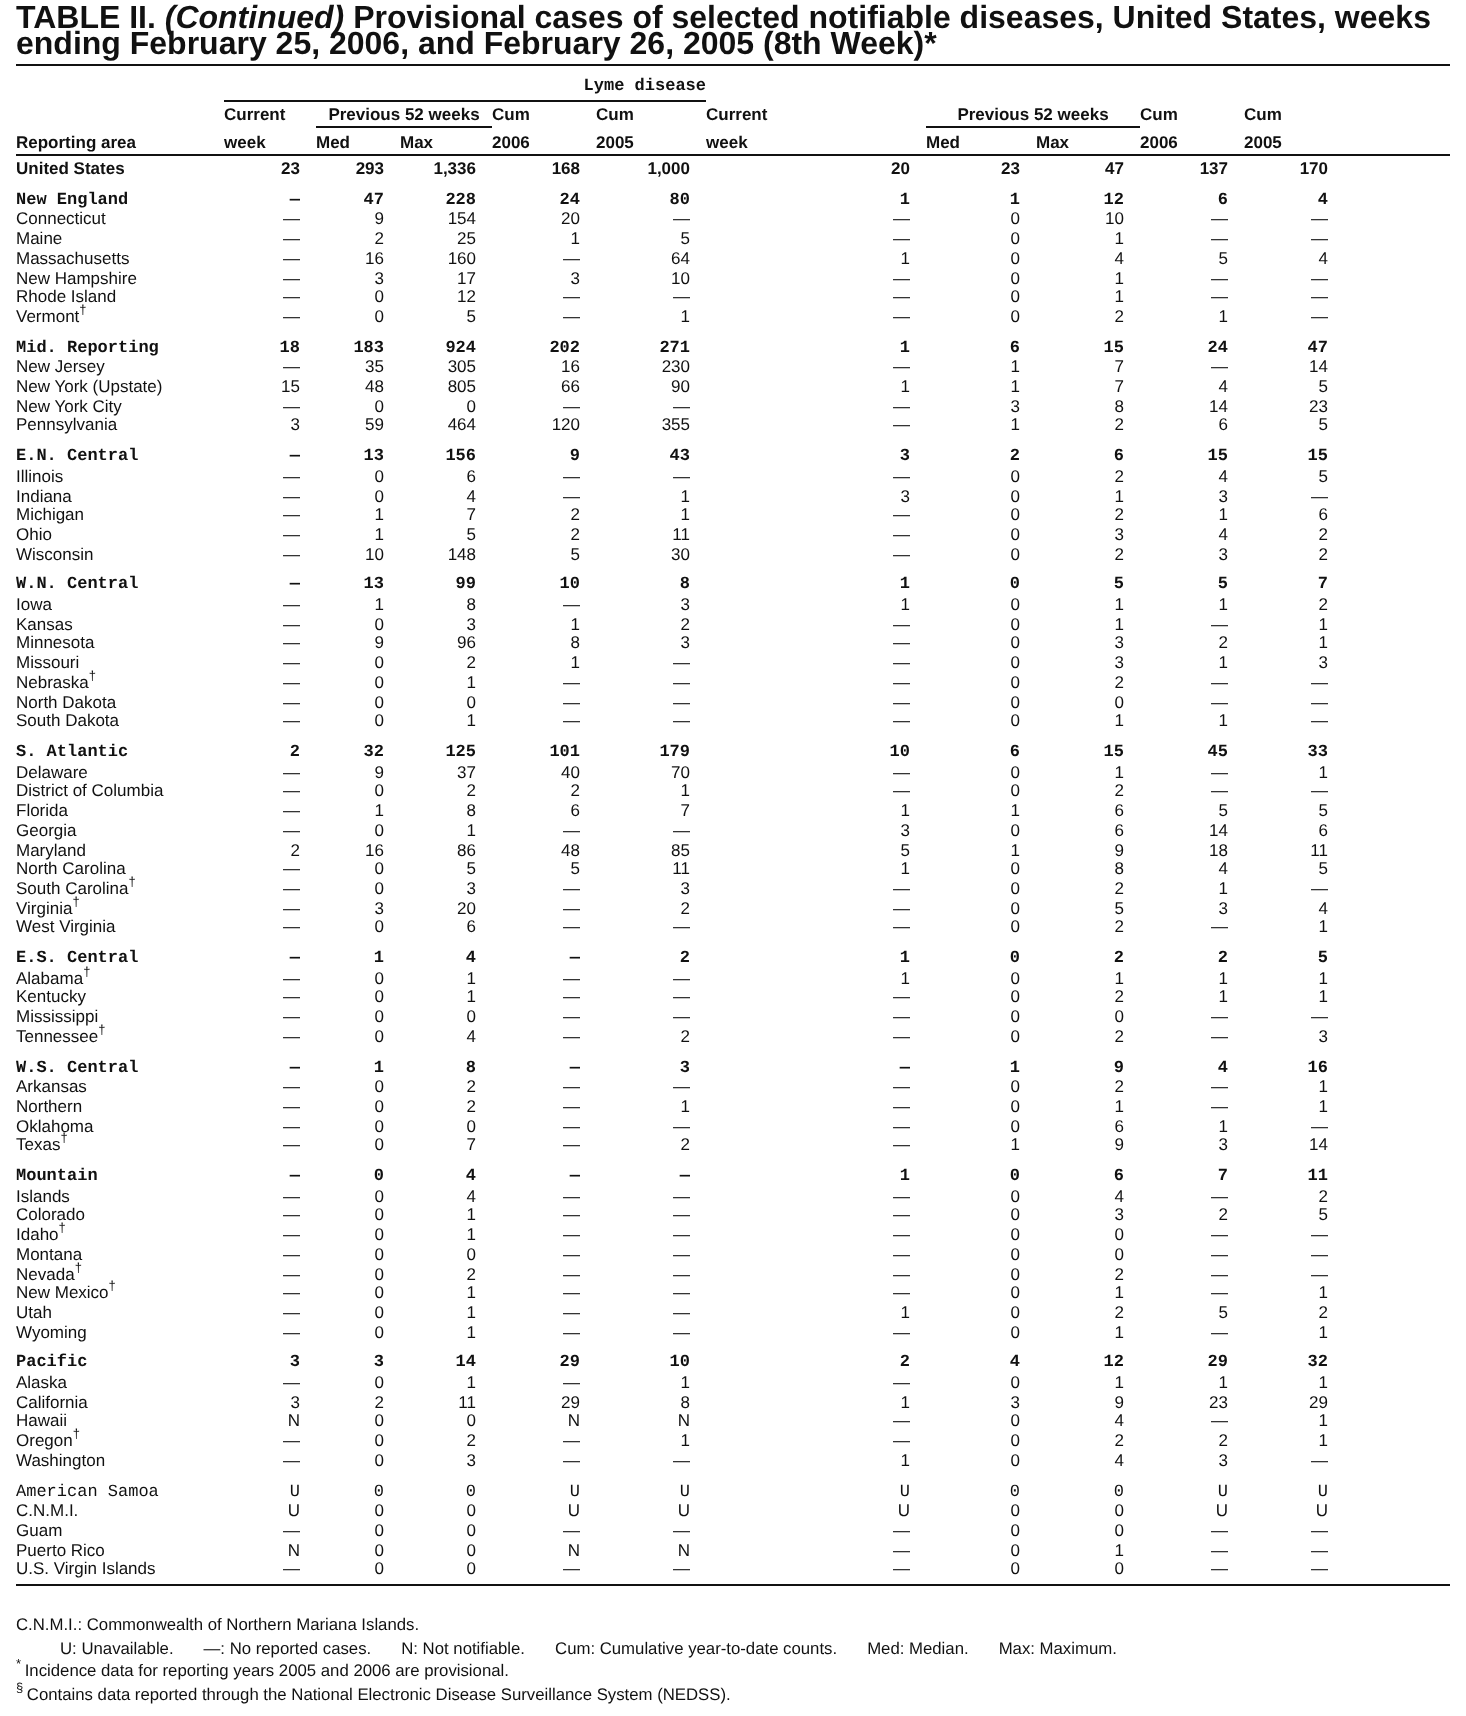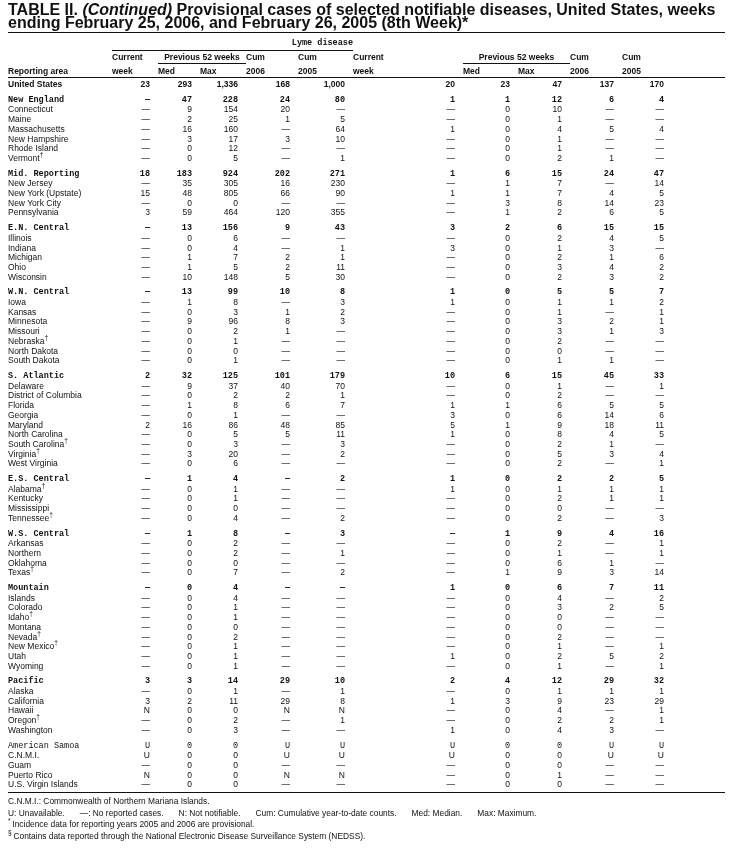--- a/index.html
+++ b/index.html
@@ -41,22 +41,22 @@
   
   .tbody { font-size:8.5px; padding-top:2px; }
   .row { line-height:9.7px; }
   .row.gap { margin-top:6px;font-family:Liberation Mono, monospace; }
   .row.bold { font-weight:bold; }
   .cell.area { text-align:left; white-space:nowrap; }
   .cell.num { text-align:right; padding-right:8px; white-space:nowrap; }
   sup { font-size:6.5px; line-height:0; vertical-align:super; }
 
   
-  .tfoot { border-top:1.5px solid #111; margin-top:2px; padding-top:3px; font-size:8.4px; line-height:11.5px; }
-  .legend-row { display:flex; gap:15px; flex-wrap:nowrap; }
+  .tfoot { border-top:1.5px solid #111; margin-top:2px; padding-top:14px; font-size:8.4px; line-height:11.5px; }
+  .legend-row { display:flex; gap:15px; flex-wrap:nowrap;margin-left:22px; }
   .note { white-space:nowrap; }
 </style>
 </head>
 <body>
 
 <div class="page">
 
   <div class="title">
     <span>TABLE II.</span>
     <span class="cont">(Continued)</span>

